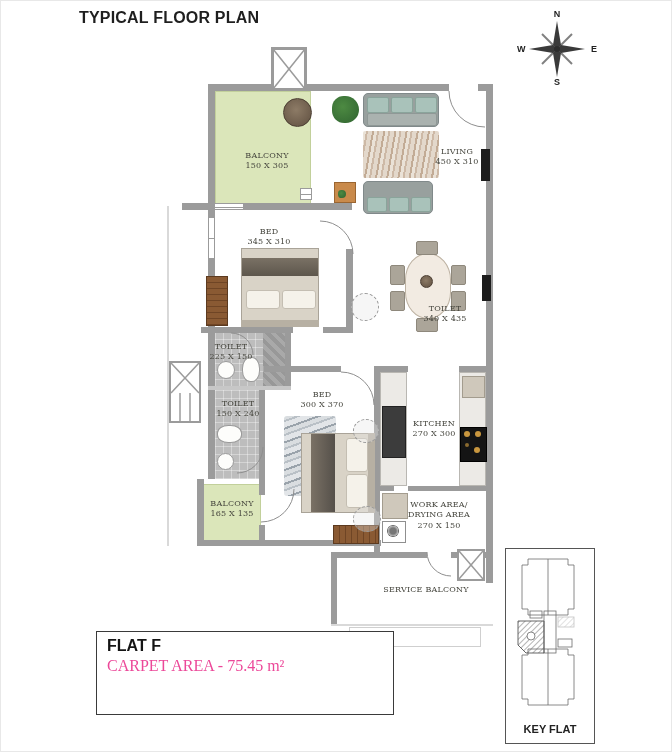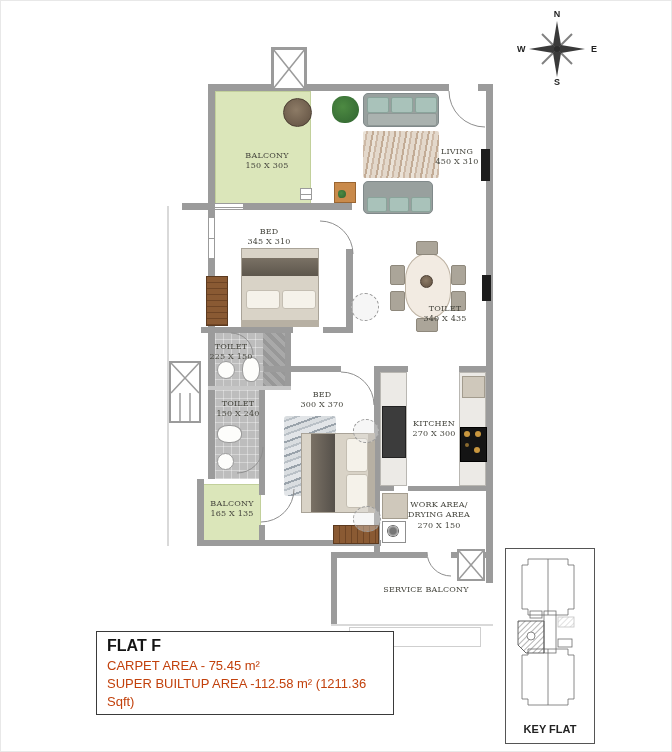--- a/index.html
+++ b/index.html
@@ -61,35 +61,36 @@
                 background:radial-gradient(circle,#777 35%,#bbb 60%,#666 65%);}
   .shelfbox{position:absolute;background:#cfc8bb;border:1px solid #a39c8e;}
   .tvunit{position:absolute;background:#1c1c1c;}
   .sketch{position:absolute;border:1px dashed #9a9a9a;border-radius:50%;background:rgba(230,230,230,.35);}
   .xbox{position:absolute;background:#fff;border:2px solid #9b9b9b;box-sizing:border-box;}
   
   .keyplan{position:absolute;left:504px;top:547px;width:90px;height:196px;background:#fff;border:1.5px solid #555;box-sizing:border-box;}
   .keyplan-label{position:absolute;left:0;right:0;bottom:8px;text-align:center;font-size:11px;font-weight:bold;color:#222;}
   .infobox{position:absolute;left:95px;top:630px;width:298px;height:84px;border:1.4px solid #3a3a3a;background:#fff;box-sizing:border-box;padding:5px 10px 0 10px;}
   .infobox .flat{font-size:16px;font-weight:bold;color:#141414;margin-bottom:2px;}
-  .infobox .line{font-size:13px;color:#c2410c;line-height:18px;}
+  .infobox .line{font-size:16px;color:#ec4899;line-height:18px;font-family:Liberation Serif, serif;}
   
   .compass{position:absolute;left:516px;top:8px;width:80px;height:80px;}
   .cletter{position:absolute;font-size:9px;font-weight:bold;color:#222;}
   .cn{left:50%;top:0;transform:translateX(-50%);}
   .cs{left:50%;bottom:2px;transform:translateX(-50%);}
   .cw{left:0;top:50%;transform:translateY(-50%);}
   .ce{right:0;top:50%;transform:translateY(-50%);}
   svg{display:block;}
 </style>
 </head>
 <body>
 
 <div id="screen">
 
+  <div class="abs title1">TYPICAL FLOOR PLAN</div>
 
   <div class="compass">
     <span class="cletter cn">N</span>
     <span class="cletter cs">S</span>
     <span class="cletter cw">W</span>
     <span class="cletter ce">E</span>
     <svg width="80" height="80" viewBox="0 0 80 80">
       <line x1="25" y1="25" x2="55" y2="55" stroke="#808080" stroke-width="2"></line>
       <line x1="55" y1="25" x2="25" y2="55" stroke="#808080" stroke-width="2"></line>
       <polygon points="40,12 44,36 40,40 36,36" fill="#3a3a3a"></polygon>
@@ -294,16 +295,15 @@
       </g>
       <path d="M12 72 h26 v32 h-18 l-8 -8 z" fill="url(#hp)" stroke="#555" stroke-width="0.9"></path>
       <circle cx="25" cy="87" r="4" fill="#fff" stroke="#555" stroke-width="0.7"></circle>
     </svg>
     <div class="keyplan-label">KEY FLAT</div>
   </div>
 
   <div class="infobox">
     <div class="flat">FLAT F</div>
     <div class="line">CARPET AREA - 75.45 m²</div>
-    <div class="line">SUPER BUILTUP AREA -112.58 m² (1211.36 Sqft)</div>
   </div>
 
 </div>
 
 </body></html>

